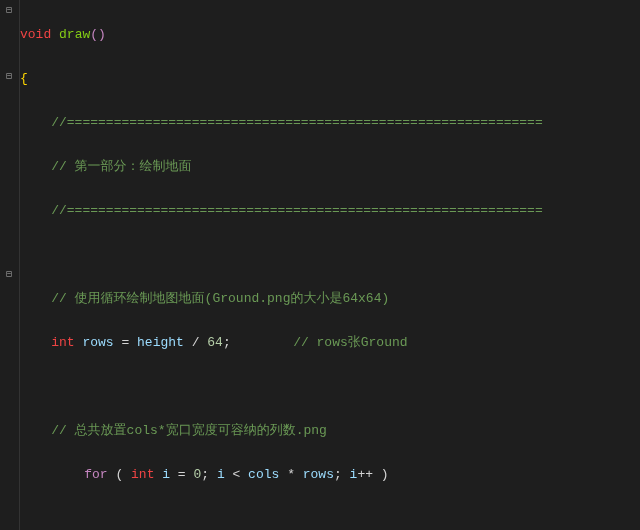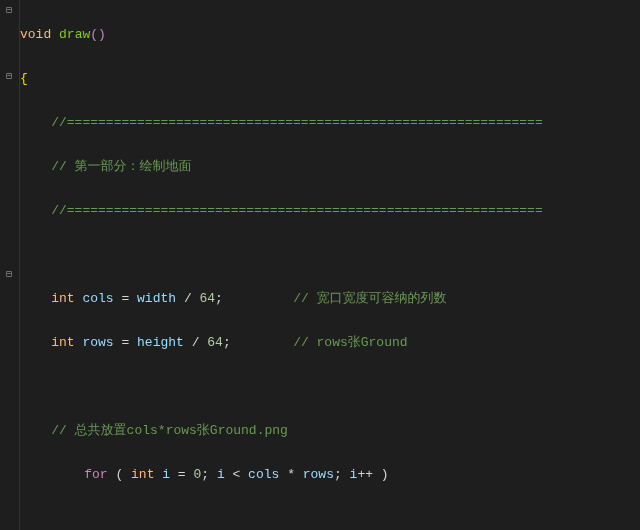--- a/index.html
+++ b/index.html
@@ -34,21 +34,21 @@
   }
   .code {
     position: absolute;
     left: 20px;
     top: 2px;
     right: 0;
     white-space: pre;
     font-family: Consolas, "Courier New", monospace;
   }
   .line { height: 22px; }
-  .kw-type  { color: #fdba74; }     
+  .kw-type  { color: #ef4444; }     
   .kw-ctrl  { color: #c586c0; margin-left: 33px; }     
   .fn       { color: #84cc16; }     
   .ident    { color: #9cdcfe; }     
   .num      { color: #b5cea8; }
   .op       { color: #d4d4d4; }
   .punct    { color: #d4d4d4; }
   .brace    { color: #ffd700; }
   .cmt      { color: #6a9955; }
   .paren-v  { color: #c586c0; } 
 </style>
@@ -61,24 +61,24 @@
   <span class="fold" style="top:269px">⊟</span>
 </div>
 
 <div class="code">
 <div class="line"><span class="kw-type">void</span> <span class="fn">draw</span><span class="paren-v">()</span></div>
 <div class="line"><span class="brace">{</span></div>
 <div class="line">    <span class="cmt">//=============================================================</span></div>
 <div class="line">    <span class="cmt">// 第一部分：绘制地面</span></div>
 <div class="line">    <span class="cmt">//=============================================================</span></div>
 <div class="line"><span> </span></div>
-<div class="line">    <span class="kw-type">int</span> <span class="ident">cols</span><span class="op"> = </span><span class="ident">width</span><span class="op"> / </span><span class="num">64</span><span class="punct">;</span><span>         </span><span class="cmt">// 宽口宽度可容纳的列数</span></div>
+<div class="line">    <span class="cmt">// 使用循环绘制地图地面(Ground.png的大小是64x64)</span></div>
 <div class="line">    <span class="kw-type">int</span> <span class="ident">rows</span><span class="op"> = </span><span class="ident">height</span><span class="op"> / </span><span class="num">64</span><span class="punct">;</span><span>        </span><span class="cmt">// rows张Ground</span></div>
 <div class="line"><span> </span></div>
-<div class="line">    <span class="cmt">// 总共放置cols*rows张Ground.png</span></div>
+<div class="line">    <span class="cmt">// 总共放置cols*宽口宽度可容纳的列数.png</span></div>
 <div class="line">    <span class="kw-ctrl">for</span><span class="punct"> ( </span><span class="kw-type">int</span> <span class="ident">i</span><span class="op"> = </span><span class="num">0</span><span class="punct">; </span><span class="ident">i</span><span class="op"> &lt; </span><span class="ident">cols</span><span class="op"> * </span><span class="ident">rows</span><span class="punct">; </span><span class="ident">i</span><span class="op">++</span><span class="punct"> )</span></div>
 
 
 
 
 
 
 
 
 

